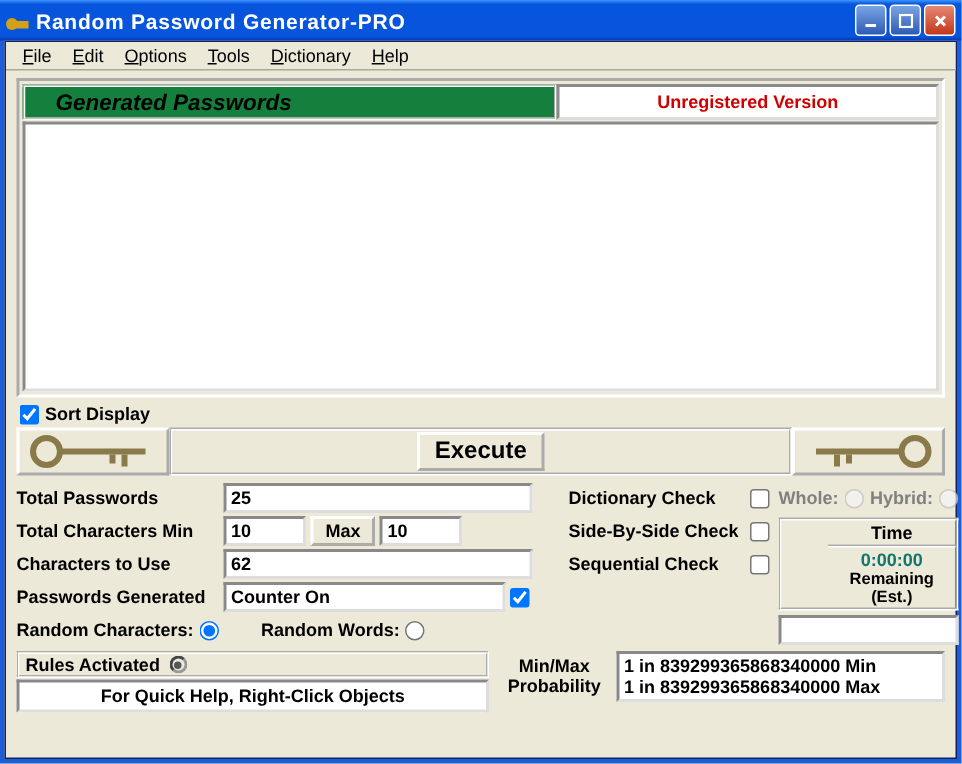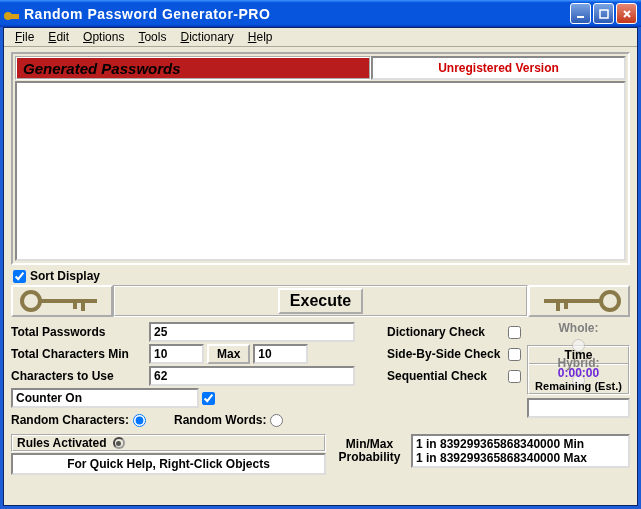--- a/index.html
+++ b/index.html
@@ -12,46 +12,46 @@
 .winbtn.min { background: linear-gradient(to bottom, #7ba4e3, #2c5bb5); }
 .winbtn.max { background: linear-gradient(to bottom, #7ba4e3, #2c5bb5); }
 .winbtn.close { background: linear-gradient(to bottom, #e58875, #c4371a); }
 .client { background: #ece9d8; width: 635px; height: 479px; margin: 0 3px 3px 3px; border: 1px solid #0a246a; display: flex; flex-direction: column; }
 .menubar { height: 19px; background: #ece9d8; border-bottom: 1px solid #aca899; display: flex; align-items: center; padding: 0 4px; font-size: 12px; }
 .menubar span { padding: 1px 7px; cursor: default; }
 .menubar span u { text-decoration: underline; }
 .content { flex: 1; padding: 5px 7px 6px 7px; display: flex; flex-direction: column; }
 .panel { border: 2px inset #fff; background: #ece9d8; padding: 2px; }
 .hdr-row { display: flex; height: 24px; margin-bottom: 1px; }
-.hdr-title { flex: 1; background: #b91c1c; border: 2px groove #fff; padding: 2px 6px; font-size: 15px; font-weight: bold; font-style: italic; display: flex; align-items: center; }
+.hdr-title { flex: 1; background: #15803d; border: 2px groove #fff; padding: 2px 20px; font-size: 15px; font-weight: bold; font-style: italic; display: flex; align-items: center; }
 .hdr-right { width: 255px; background: #fff; border: 2px inset #ddd; color: #d00000; font-weight: bold; font-size: 12px; display: flex; align-items: center; justify-content: center; }
 .listarea { height: 180px; background: #fff; border: 2px inset #ddd; }
 .sortrow { display: flex; align-items: center; height: 18px; margin-top: 2px; padding-left: 2px; font-size: 12px; }
 .sortrow input { margin-right: 4px; }
 .execrow { display: flex; height: 32px; margin-top: 0; gap: 0; align-items: stretch; }
 .keybtn { width: 102px; height: 32px; border: 2px outset #fff; background: #ece9d8; display: flex; align-items: center; justify-content: center; }
 .midgroove { flex: 1; border: 2px groove #fff; margin: 0 0; display: flex; align-items: center; justify-content: center; padding: 0; }
 .execbtn { border: 2px outset #fff; background: #ece9d8; font-weight: bold; font-size: 16px; padding: 2px 10px; }
 .lower { display: flex; margin-top: 4px; gap: 4px; }
 .left-col { width: 352px; }
 .right-col { flex: 1; }
 .field-row { display: flex; align-items: center; height: 22px; font-size: 12px; font-weight: bold; }
 .field-row .lbl { width: 138px; }
 .txt { background: #fff; border: 2px inset #ddd; height: 20px; padding: 1px 3px; font-size: 12px; font-weight: bold; }
 .maxbtn { border: 2px outset #fff; background: #ece9d8; font-weight: bold; font-size: 12px; height: 20px; padding: 0 8px; margin: 0 3px; }
 .radio-row { display: flex; align-items: center; height: 22px; font-size: 12px; font-weight: bold; gap: 4px; }
 .check-row { display: flex; align-items: center; height: 22px; font-size: 12px; font-weight: bold; margin-left: 20px; }
 .check-row .clbl { width: 134px; }
 .check-row input[type=checkbox] { width: 13px; height: 13px; }
 .gray { color: #808080; }
-.topright { display: flex; align-items: center; font-size: 12px; font-weight: bold; height: 22px; gap: 4px; flex-direction: column; }
-.timebox { border: 2px groove #fff; margin-top: 2px; }
+.topright { display: flex; align-items: center; font-size: 12px; font-weight: bold; height: 22px; gap: 4px; }
+.timebox { border: 2px groove #fff; margin-top: 2px; padding-left: 31px; }
 .timehdr { text-align: center; font-weight: bold; font-size: 12px; border-bottom: 2px groove #fff; padding: 1px 0; }
 .timeval { text-align: center; padding: 1px 0; font-size: 12px; }
-.timeval .t { color: #6d28d9; font-weight: bold; }
+.timeval .t { color: #0f766e; font-weight: bold; }
 .timeval .r { font-weight: bold; font-size: 11px; }
 .timebox2 { border: 2px inset #ddd; background: #fff; height: 20px; margin-top: 3px; }
 .bottomrow { display: flex; margin-top: 3px; gap: 6px; align-items: flex-start; }
 .rules { width: 315px; }
 .rules-hdr { display: flex; align-items: center; font-weight: bold; font-size: 12px; height: 18px; gap: 6px; border: 2px groove #fff; padding: 0 4px; }
 .radiodot { width: 12px; height: 12px; border: 2px inset #999; border-radius: 50%; background: #ece9d8; position: relative; }
 .radiodot::after { content: ""; position: absolute; width: 5px; height: 5px; background: #555; border-radius: 50%; left: 1.5px; top: 1.5px; }
 .hint { background: #fff; border: 2px inset #ddd; text-align: center; font-weight: bold; font-size: 12px; padding: 2px 0; margin-top: 1px; }
 .prob { flex: 1; display: flex; align-items: center; gap: 4px; }
 .prob-lbl { font-size: 12px; font-weight: bold; text-align: center; width: 75px; line-height: 13px; }
@@ -145,20 +145,21 @@
           <div class="lbl">Total Characters Min</div>
           <input class="txt" style="width: 55px;" value="10">
           <button class="maxbtn">Max</button>
           <input class="txt" style="width: 55px;" value="10">
         </div>
         <div class="field-row">
           <div class="lbl">Characters to Use</div>
           <input class="txt" style="width: 206px;" value="62">
         </div>
         <div class="field-row">
+          <div class="lbl">Passwords Generated</div>
           <input class="txt" style="width: 188px;" value="Counter On">
           <input type="checkbox" checked="" style="margin-left: 3px;">
         </div>
         <div class="radio-row">
           <span>Random Characters:</span>
           <input type="radio" name="rmode" checked="" style="">
           <span style="width:20px;"></span>
           <span>Random Words:</span>
           <input type="radio" name="rmode" style="">
         </div>

